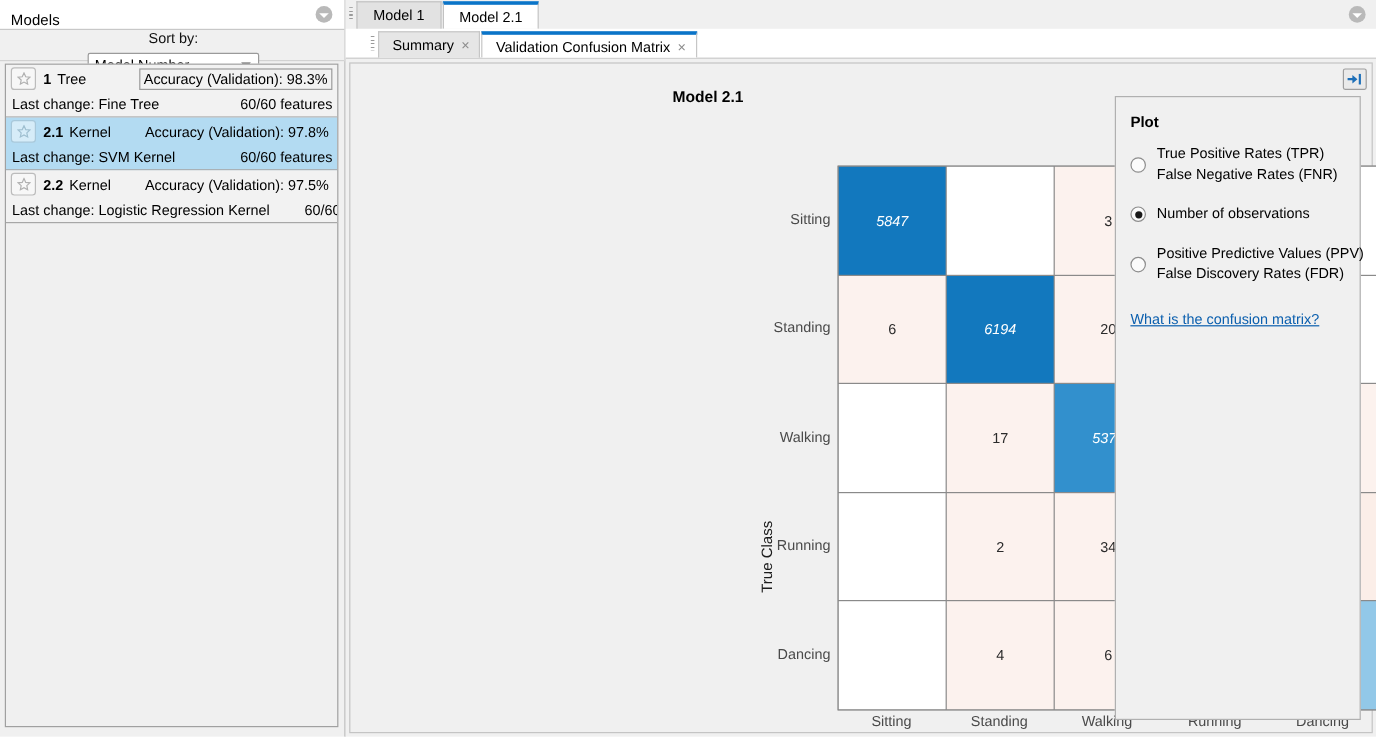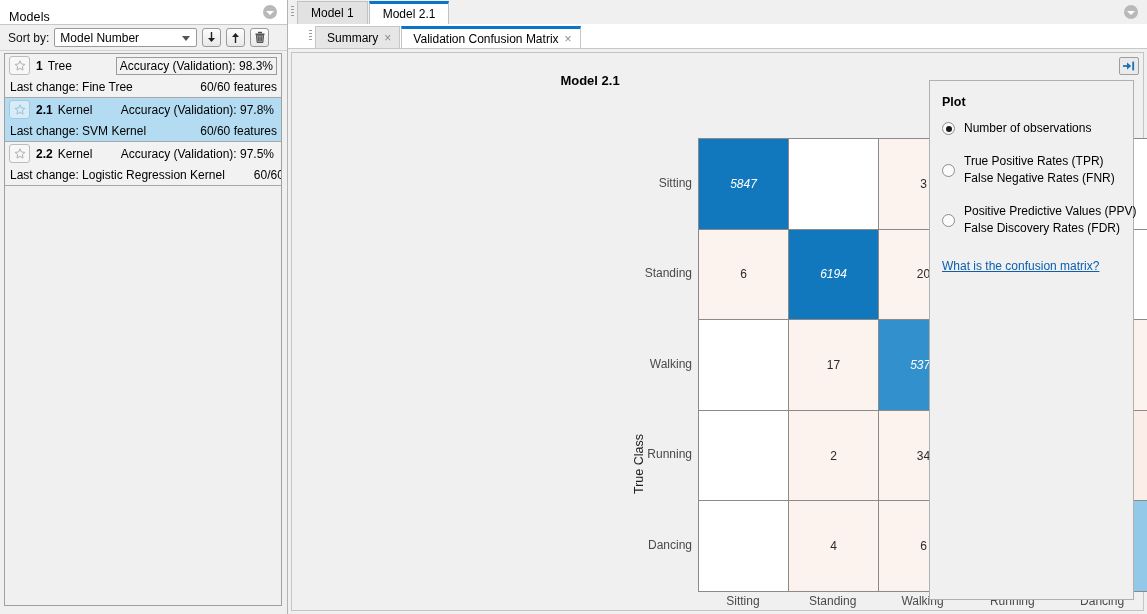--- a/index.html
+++ b/index.html
@@ -31,21 +31,21 @@
     background:#b9b9b9;display:flex;align-items:center;justify-content:center;
   }
   .hdr-chevron::after{
     content:"";width:0;height:0;border-left:4px solid transparent;
     border-right:4px solid transparent;border-top:4.5px solid #ffffff;
     margin-top:1px;
   }
 
   .sortbar{
     height:25px;background:#f0f0f0;display:flex;align-items:center;
-    padding:0 6px 0 8px;gap:5px;border-bottom:1px solid #d2d2d2;
+    padding:0 6px 0 8px;gap:5px;border-bottom:1px solid #d2d2d2;flex-direction:column;
   }
   .sortbar-label{font-size:12px;color:#111;white-space:nowrap;}
   .combo{
     position:relative;flex:0 0 auto;width:143px;height:19px;
     background:#ffffff;border:1px solid #9a9a9a;border-radius:2px;
     display:flex;align-items:center;box-sizing:border-box;
   }
   .combo span{font-size:12px;padding-left:5px;color:#000;}
   .combo .carat{
     position:absolute;right:6px;top:7px;width:0;height:0;
@@ -400,35 +400,35 @@
           <span>Dancing</span>
         </div>
 
       </div>
 
       <div class="plot-panel">
         <div class="plot-title">Plot</div>
 
         <div class="radio-group">
 
-          <div class="radio-row">
-            <span class="radio checked"></span>
-            <span class="radio-label">
-              <div>Number of observations</div>
-            </span>
-          </div>
-
           <div class="radio-row two">
             <span class="radio"></span>
             <span class="radio-label">
               <div>True Positive Rates (TPR)</div>
               <div>False Negative Rates (FNR)</div>
             </span>
           </div>
 
+          <div class="radio-row">
+            <span class="radio checked"></span>
+            <span class="radio-label">
+              <div>Number of observations</div>
+            </span>
+          </div>
+
           <div class="radio-row two">
             <span class="radio"></span>
             <span class="radio-label">
               <div>Positive Predictive Values (PPV)</div>
               <div>False Discovery Rates (FDR)</div>
             </span>
           </div>
 
         </div>
 

